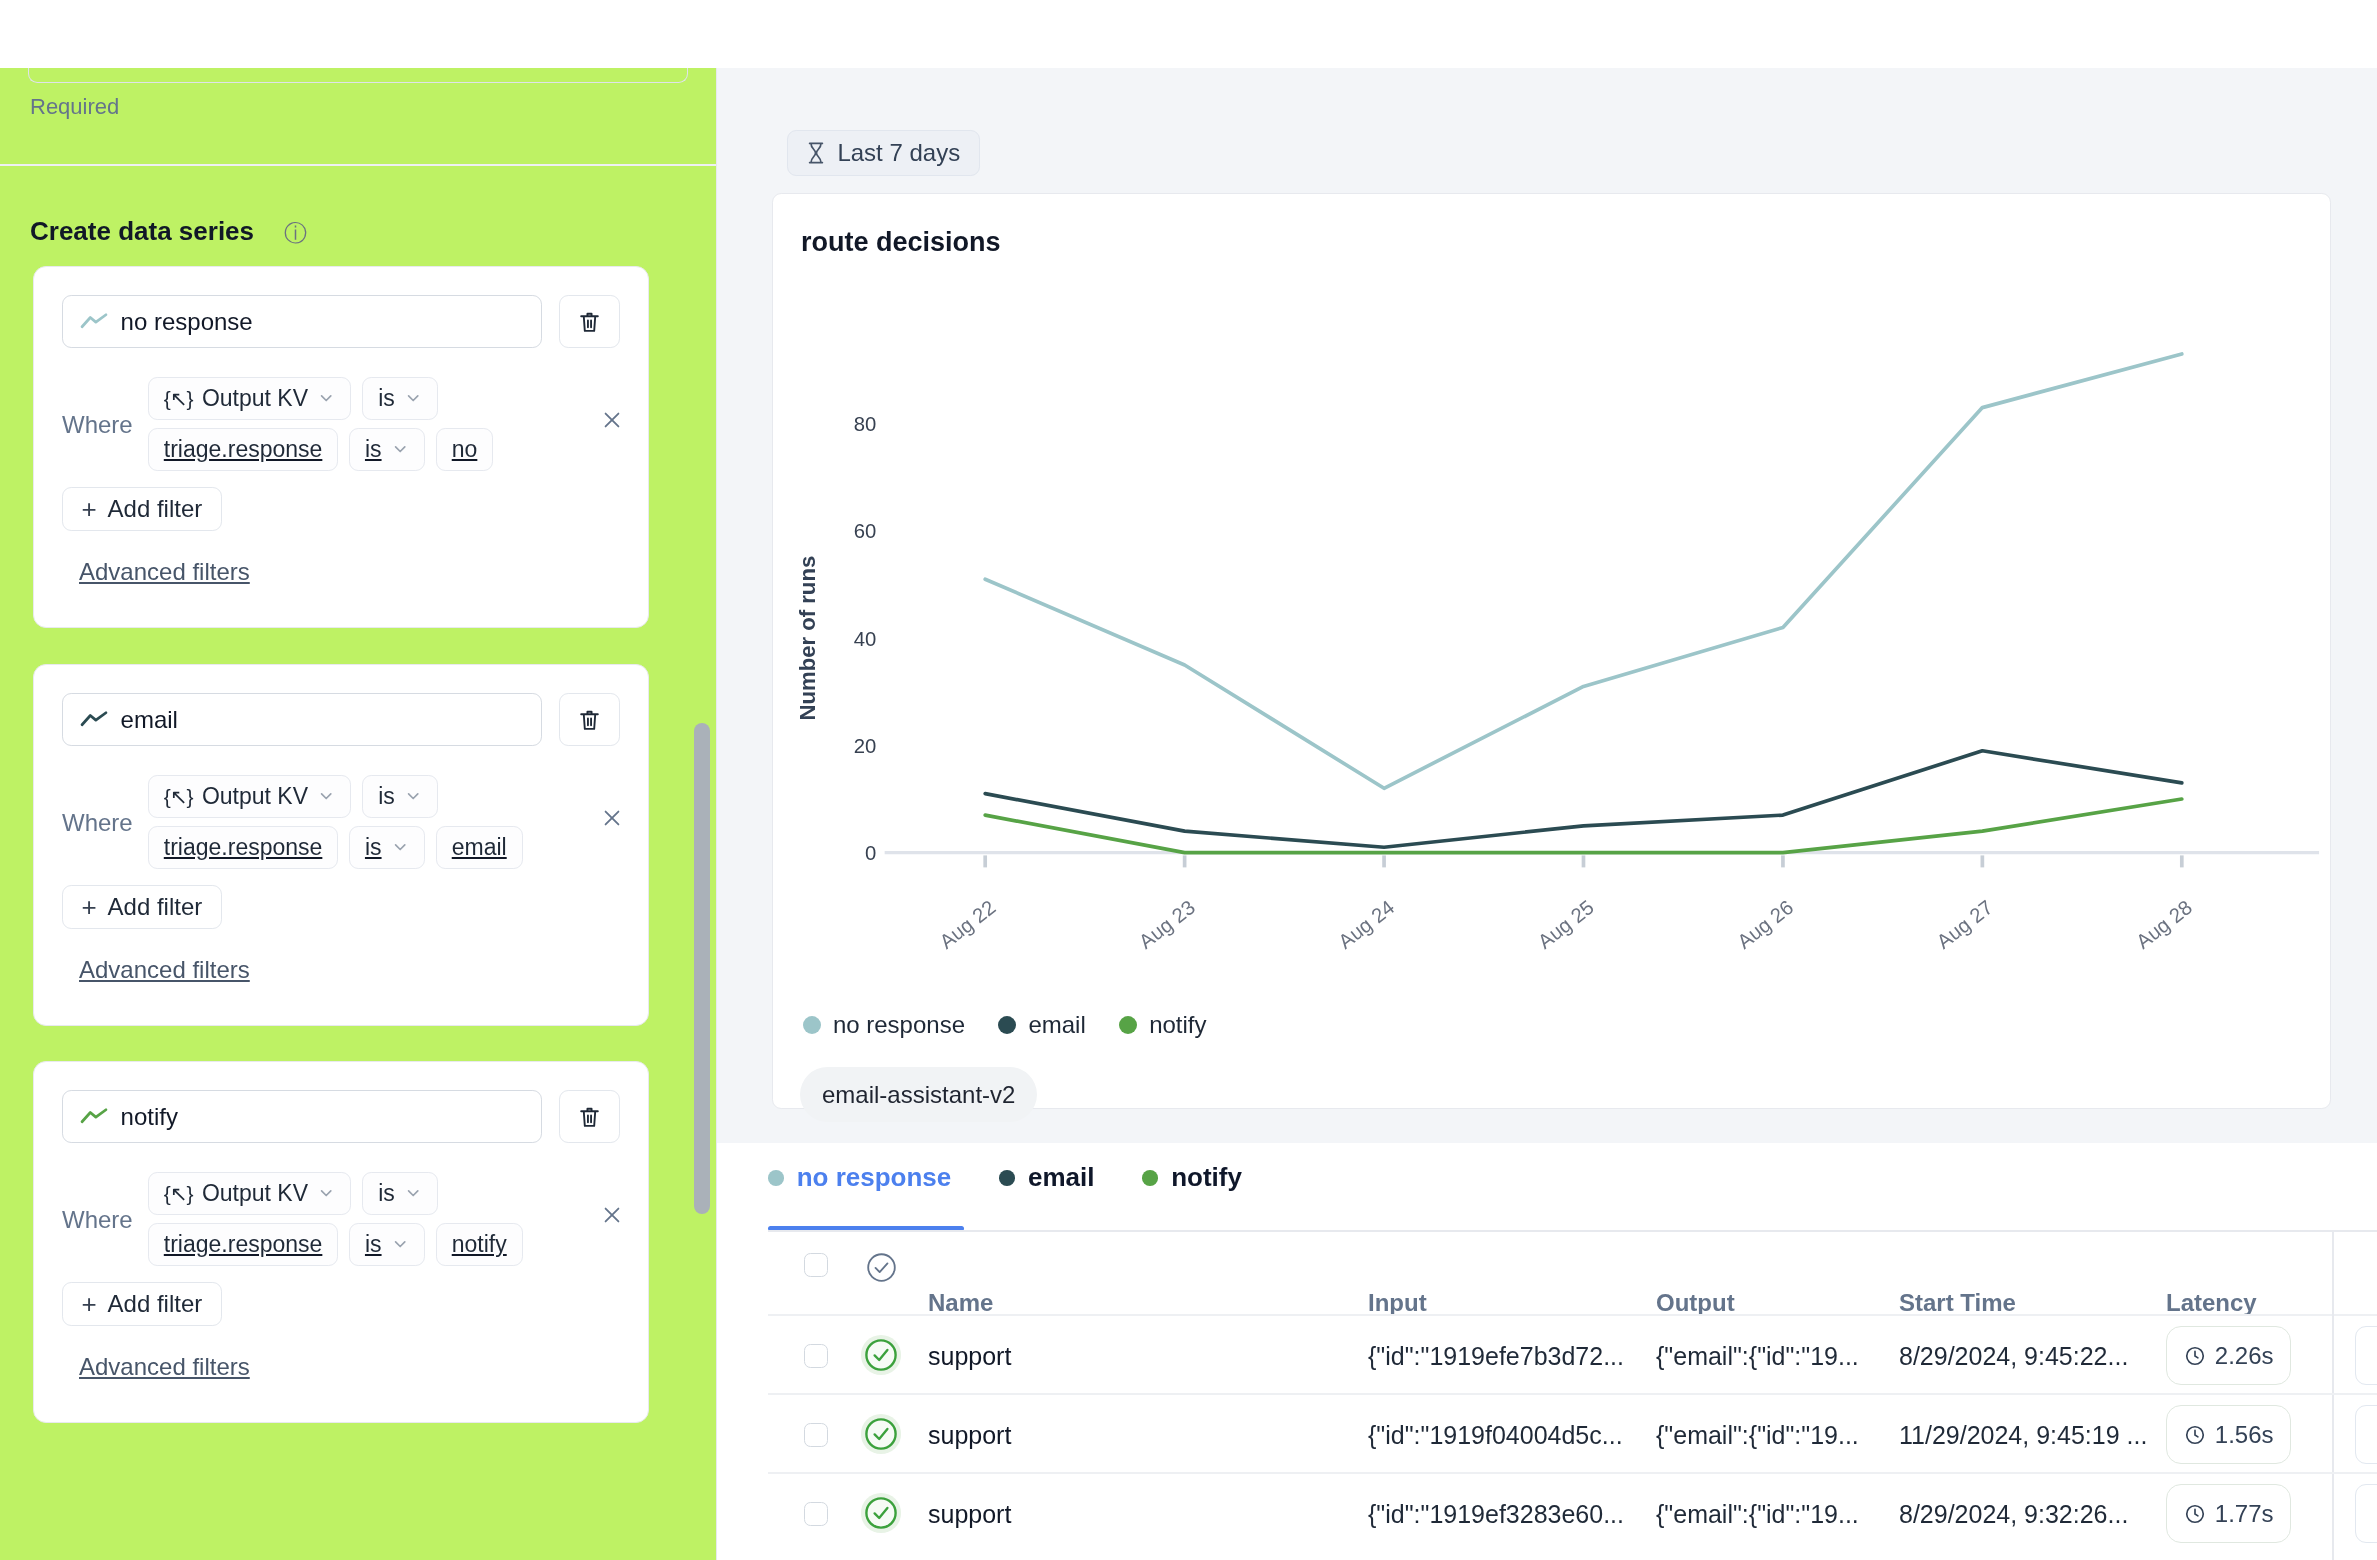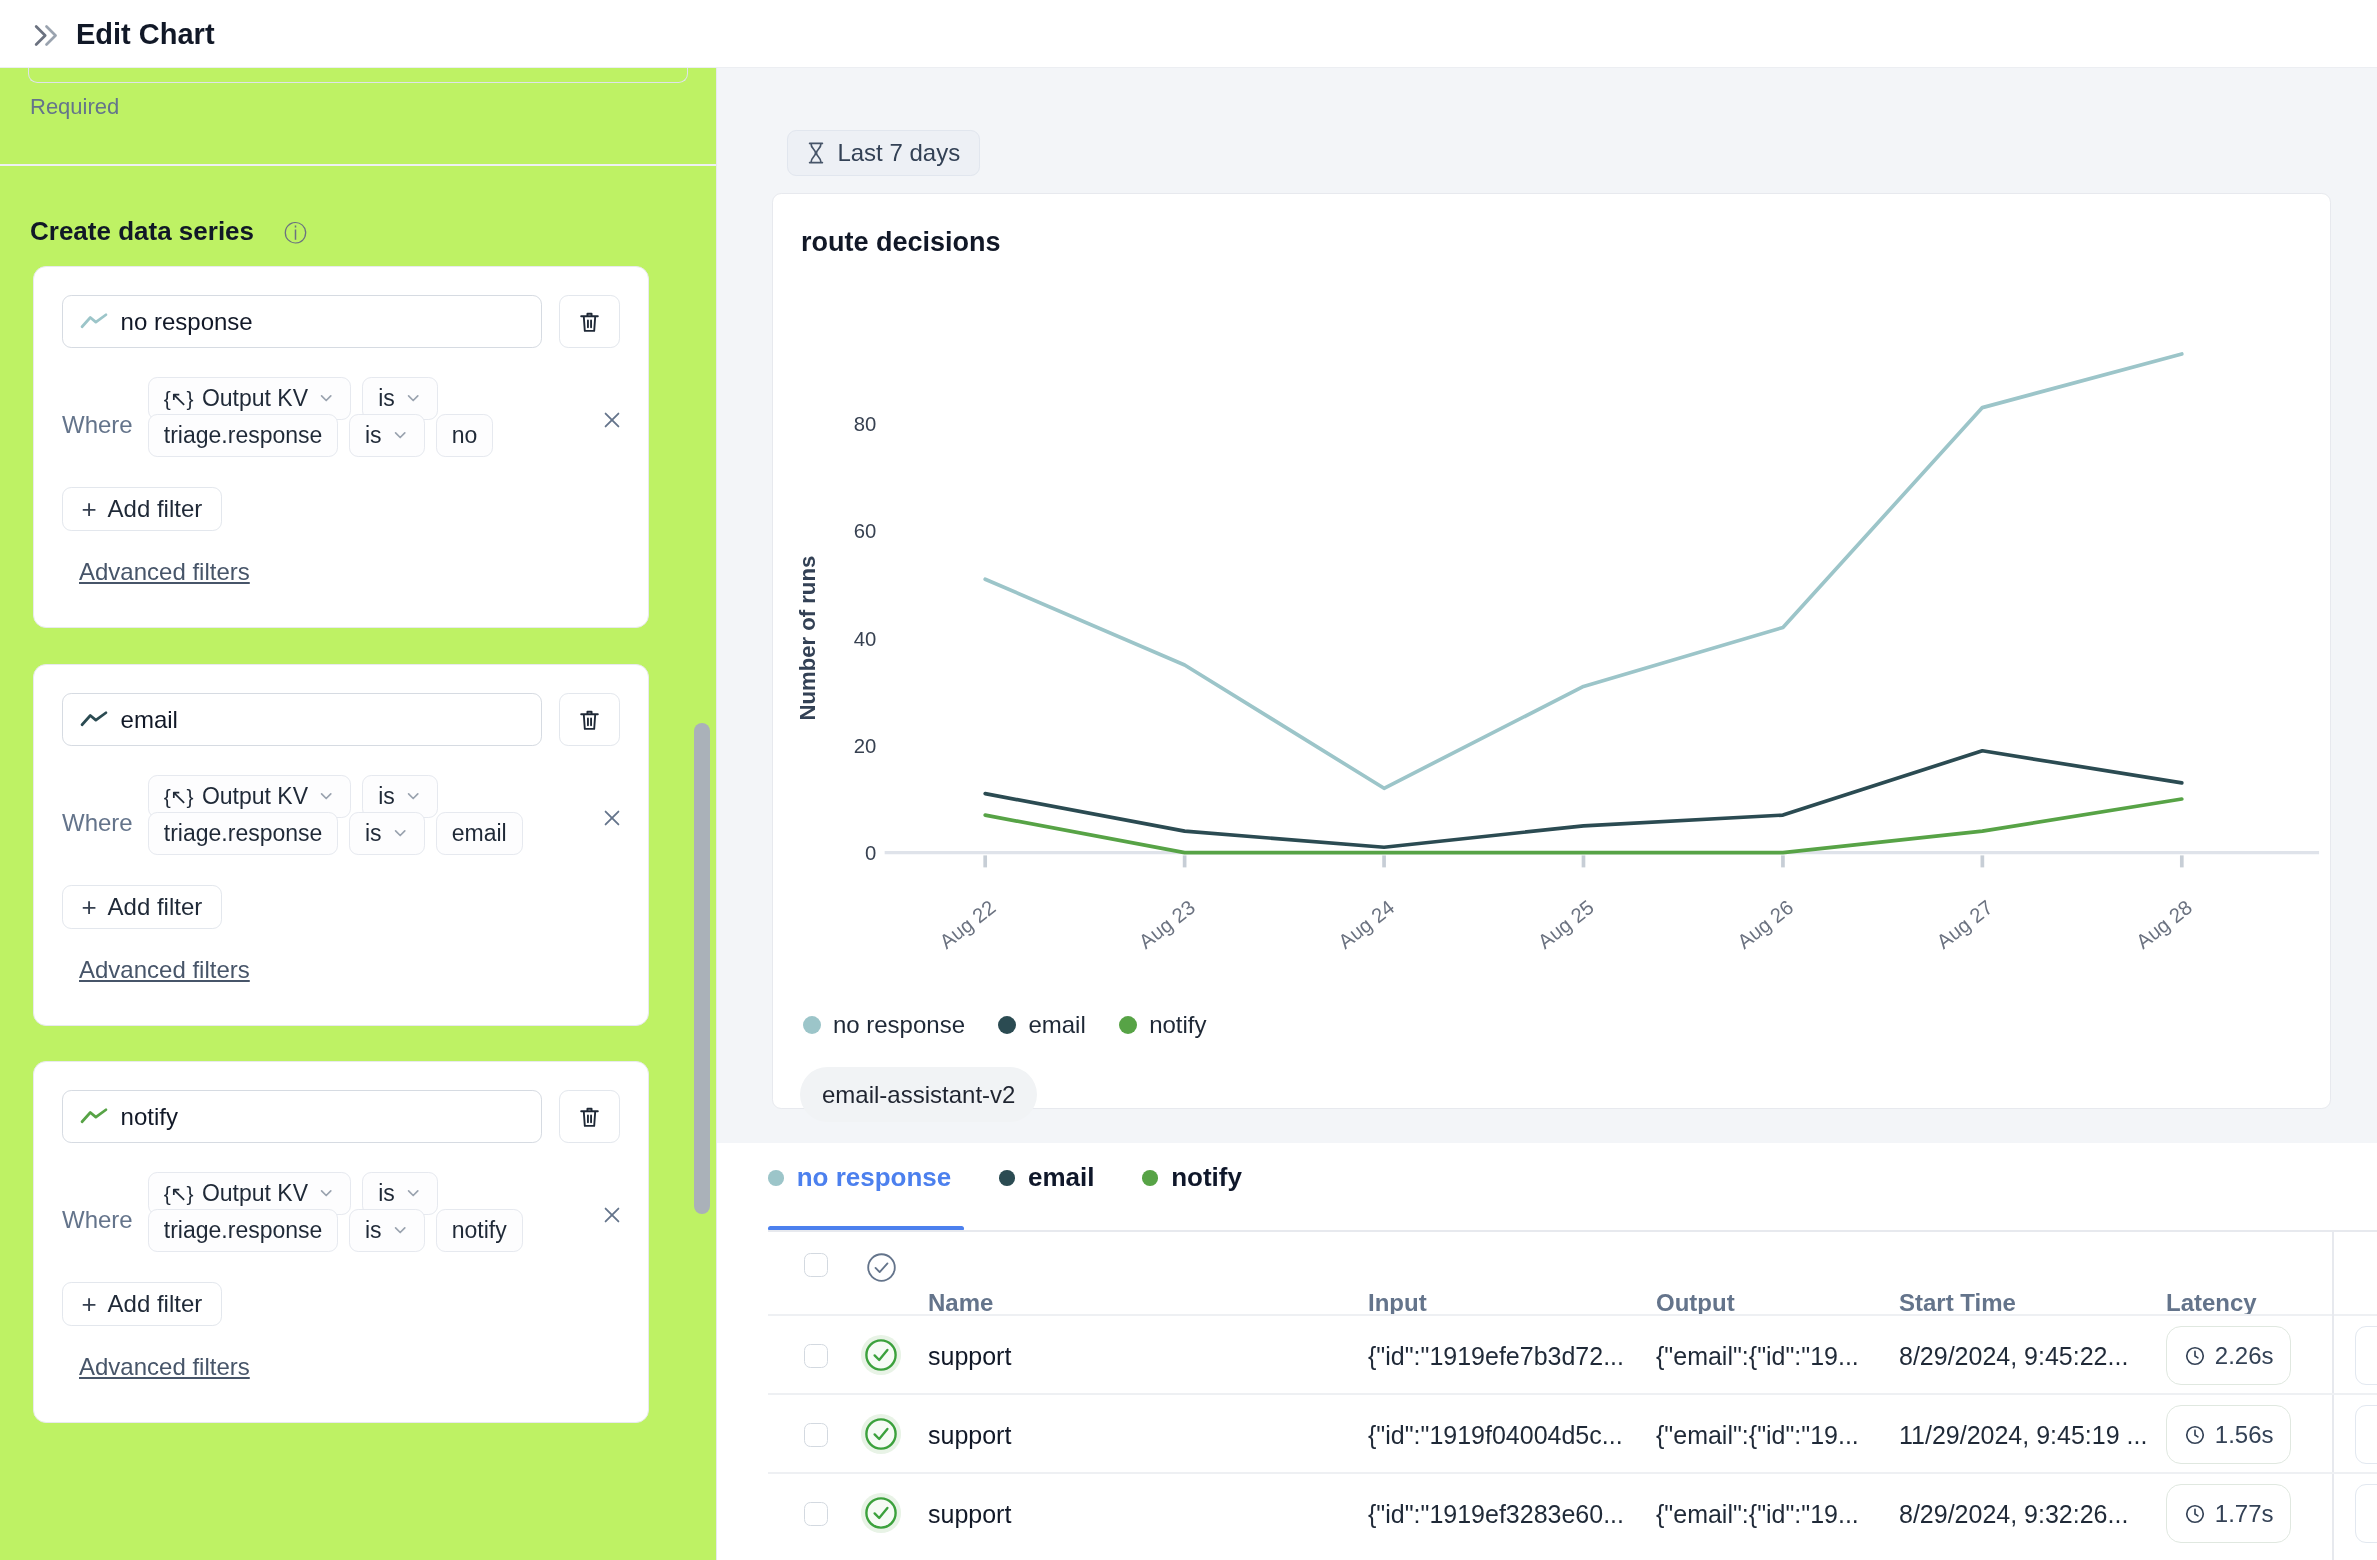--- a/index.html
+++ b/index.html
@@ -22,21 +22,21 @@
   #section-title { left:30px; top:148px; font-size:26px; font-weight:700; color:#111827; }
   #section-info { left:284px; top:150px; font-size:23px; color:#6b7280; }
 
   .series-card { position:absolute; left:33px; width:616px; height:362px; border:1.8px solid #e8eaee; border-radius:13px; background:#fff; }
   .name-input { position:absolute; left:28px; top:28px; width:480px; height:53px; border:1.8px solid #d6dbe2; border-radius:9.2px; display:flex; align-items:center; padding:0 16.6px; gap:13px; background:#fff; }
   .name-input span.txt { font-size:24px; color:#111827; }
   .trash-btn { position:absolute; left:525px; top:28px; width:61px; height:53px; border:1.8px solid #e3e7ed; border-radius:9.2px; background:#fff; display:flex; align-items:center; justify-content:center; }
   .where-label { position:absolute; left:28px; top:144px; font-size:24px; color:#64748b; }
   .chip-row { position:absolute; left:114px; display:flex; gap:11px; }
   .chip-row.r1 { top:110px; }
-  .chip-row.r2 { top:147px; }
+  .chip-row.r2 { top:161px;text-decoration:underline; }
   .chip { height:43px; border:1.8px solid #e6e9ef; border-radius:9.2px; background:#fdfdfe; display:flex; align-items:center; gap:9.2px; padding:0 14.8px; font-size:23px; color:#1f2937; white-space:nowrap; }
   .chip .kv { font-size:21px; color:#1f2937; letter-spacing:-0.9px; }
   .close-btn { position:absolute; left:563px; top:138px; width:29.5px; height:29.5px; display:flex; align-items:center; justify-content:center; }
   .add-filter { position:absolute; left:28px; top:220px; height:44px; border:1.8px solid #e3e7ed; border-radius:9.2px; background:#fff; display:inline-flex; align-items:center; gap:11px; padding:0 18.4px; font-size:24px; color:#1f2937; }
   .add-filter .plus { font-size:26px; color:#374151; }
   .adv-link { position:absolute; left:45px; top:291px; font-size:24px; color:#475569; text-decoration:underline; }
 
   #lp-scrollthumb { left:694px; top:723px; width:15.7px; height:491px; background:#aab1b9; border-radius:8.3px; z-index:12; }
 
   
@@ -78,27 +78,20 @@
   .col-divider { position:absolute; left:1615px; top:0px; width:1.8px; height:330px; background:#e7e9ee; }
   .edge-pill { position:absolute; left:1638px; height:59px; width:55px; border:1.8px solid #e2e8f0; border-radius:11px; background:#fff; }
 </style>
 </head>
 <body>
 
 <div id="screen">
 
   <div class="abs" id="right-bg"></div>
 
-  <div class="abs" id="top-header">
-    <svg class="abs" id="collapse-icon" width="31" height="31" viewBox="0 0 24 24">
-        <polyline points="4,5 11,12 4,19" fill="none" stroke="#6b7280" stroke-width="2.1" stroke-linecap="round" stroke-linejoin="round"></polyline>
-        <polyline points="12,5 19,12 12,19" fill="none" stroke="#9aa3af" stroke-width="2.1" stroke-linecap="round" stroke-linejoin="round"></polyline>
-      </svg>
-    <div class="abs" id="page-title">Edit Chart</div>
-  </div>
 
   <div class="abs" id="left-panel">
     <div class="lp" id="partial-input"></div>
     <div class="lp" id="required-label">Required</div>
     <div class="lp" id="lp-divider"></div>
     <div class="lp" id="section-title">Create data series</div>
     <div class="lp" id="section-info">ⓘ</div>
 
     <div class="series-card" style="top:198px">
       <div class="name-input">

